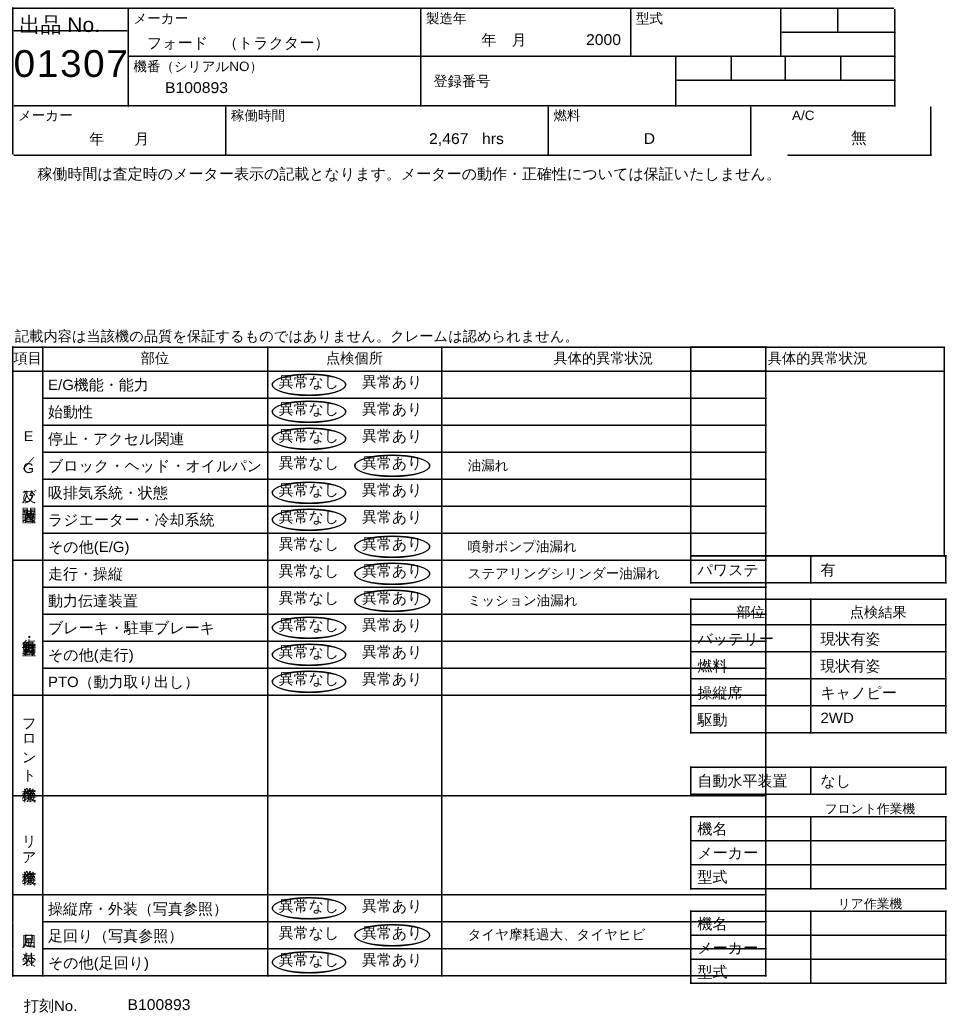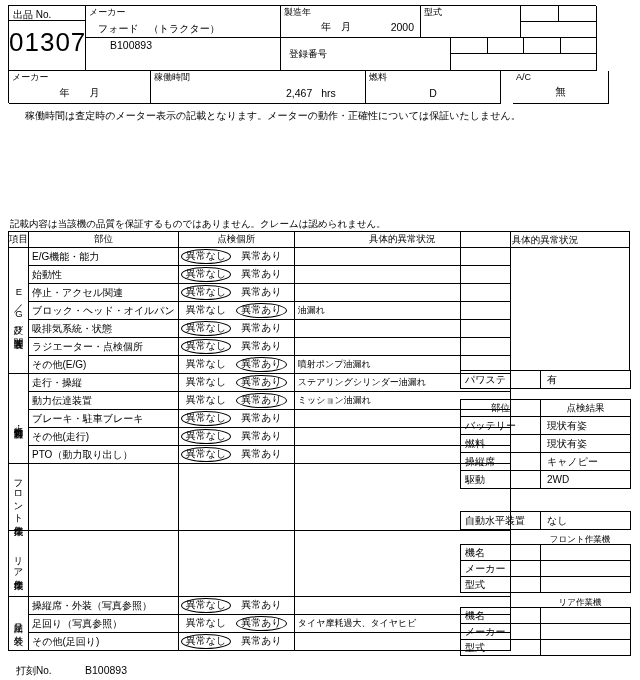--- a/index.html
+++ b/index.html
@@ -13,21 +13,21 @@
 
   
   #header {
     position: absolute; left: 8px; top: 5px; width: 588px; height: 98px;
     border-top: 1px solid #000; border-left: 1px solid #000;
   }
   .hc { position: absolute; border-right: 1px solid #000; border-bottom: 1px solid #000; }
   .hlabel { font-size: 9px; padding: 2px 3px; line-height: 1.1; }
 
   #c-exhibit { left: 0; top: 0; width: 77px; height: 65px; }
-  #c-exhibit .exhibit-label { height: 15px; border-bottom: 1px solid #000; font-size: 10px; padding: 2px 4px; }
+  #c-exhibit .exhibit-label { height: 15px; border-bottom: 1px solid #000; font-size: 14px; padding: 2px 4px; }
   #c-exhibit .exhibit-no { text-align: center; font-size: 26px; font-weight: normal; margin-top: 6px; letter-spacing: 1px; }
 
   #c-maker { left: 77px; top: 0; width: 195px; height: 32px; }
   #c-maker .maker-value { padding: 2px 0 0 12px; font-size: 10px; }
 
   #c-mfg { left: 272px; top: 0; width: 140px; height: 32px; }
   #c-mfg .ym { position: absolute; left: 40px; bottom: 3px; font-size: 10px; }
   #c-mfg .year { position: absolute; right: 6px; bottom: 4px; font-size: 10.5px; }
 
   #c-model { left: 412px; top: 0; width: 100px; height: 32px; }
@@ -47,42 +47,42 @@
   #c-box-b3 { left: 515px; top: 32px; width: 37px; height: 16px; }
   #c-box-b4 { left: 552px; top: 32px; width: 36px; height: 16px; }
   #c-box-b5 { left: 442px; top: 48px; width: 146px; height: 17px; }
 
   #c-shaken { left: 0; top: 65px; width: 142px; height: 33px; }
   #c-shaken .ym { position: absolute; width: 100%; bottom: 3px; text-align: center; font-size: 10px; }
   #c-hours { left: 142px; top: 65px; width: 215px; height: 33px; }
   #c-hours .hours-value { position: absolute; left: 135px; bottom: 4px; font-size: 10.5px; }
   #c-hours .hours-unit { margin-left: 9px; margin-top: 24px; }
   #c-fuel { left: 357px; top: 65px; width: 135px; height: 33px; }
-  #c-ac { left: 504px; top: 65px; width: 96px; height: 33px; }
+  #c-ac { left: 516px; top: 65px; width: 96px; height: 33px; }
   .center-value { position: absolute; width: 100%; bottom: 4px; text-align: center; font-size: 10.5px; }
 
   #meter-note { position: absolute; left: 25px; top: 109px; width: 600px; font-size: 10px; }
   #disclaimer { position: absolute; left: 10px; top: 218px; width: 450px; font-size: 9.5px; }
 
   
   #main-table { position: absolute; left: 8px; top: 231px; border-collapse: collapse; table-layout: fixed; }
   #main-table col.w-item { width: 20px; }
   #main-table col.w-part { width: 106px; }
   #main-table col.w-check { width: 104px; }
   #main-table col.w-detail { width: 216px; }
   #main-table th, #main-table td { border: 1px solid #000; padding: 0; }
   #main-table th { height: 16px; font-weight: normal; font-size: 9.5px; text-align: center; }
   #main-table .part-cell { font-size: 10px; padding: 0 3px; height: 18px; white-space: nowrap; overflow: hidden; }
   #main-table .check-cell { font-size: 10px; padding: 0 2px; white-space: nowrap; overflow: hidden; }
   #main-table .check-cell .opt {
     display: inline-block; padding: 0 4px; margin-right: 5px;
     border: 1px solid transparent; border-radius: 50%; line-height: 13px; font-family: Liberation Mono, monospace;
   }
   #main-table .check-cell .circled { border-color: #000; }
-  #main-table .detail-cell { font-size: 9px; padding: 0 3px; white-space: nowrap; overflow: hidden; }
+  #main-table .detail-cell { font-size: 9px; padding: 0 17px; white-space: nowrap; overflow: hidden; }
   #main-table .vcell { text-align: center; vertical-align: middle; padding: 0; }
   .vlabel {
     display: inline-block; writing-mode: vertical-rl; text-orientation: upright;
     font-size: 9.5px; line-height: 1.05; letter-spacing: 0.5px;
   }
 
   
   #right-panel { position: absolute; left: 460px; top: 231px; width: 170px; }
   #abn-header {
     border: 1px solid #000; height: 17px; line-height: 16px;
@@ -129,20 +129,21 @@
 
   <div class="hc" id="c-model">
     <div class="hlabel">型式</div>
   </div>
 
   <div class="hc" id="c-box-a1"></div>
   <div class="hc" id="c-box-a2"></div>
   <div class="hc" id="c-box-a3"></div>
 
   <div class="hc" id="c-serial">
+    <div class="hlabel">機番（シリアルNO）</div>
     <div class="serial-value">B100893</div>
   </div>
 
   <div class="hc" id="c-reg">
     <div class="reg-label">登録番号</div>
   </div>
 
   <div class="hc" id="c-box-b1"></div>
   <div class="hc" id="c-box-b2"></div>
   <div class="hc" id="c-box-b3"></div>
@@ -211,21 +212,21 @@
         <td class="part-cell">ブロック・ヘッド・オイルパン</td>
         <td class="check-cell"><span class="opt">異常なし</span><span class="opt circled">異常あり</span></td>
         <td class="detail-cell">油漏れ</td>
       </tr>
       <tr>
         <td class="part-cell">吸排気系統・状態</td>
         <td class="check-cell"><span class="opt circled">異常なし</span><span class="opt">異常あり</span></td>
         <td class="detail-cell"></td>
       </tr>
       <tr>
-        <td class="part-cell">ラジエーター・点検個所</td>
+        <td class="part-cell">ラジエーター・冷却系統</td>
         <td class="check-cell"><span class="opt circled">異常なし</span><span class="opt">異常あり</span></td>
         <td class="detail-cell"></td>
       </tr>
       <tr>
         <td class="part-cell">その他(E/G)</td>
         <td class="check-cell"><span class="opt">異常なし</span><span class="opt circled">異常あり</span></td>
         <td class="detail-cell">噴射ポンプ油漏れ</td>
       </tr>
       <tr>
         <td class="vcell" rowspan="5"><span class="vlabel">走行・動力装置</span></td>

